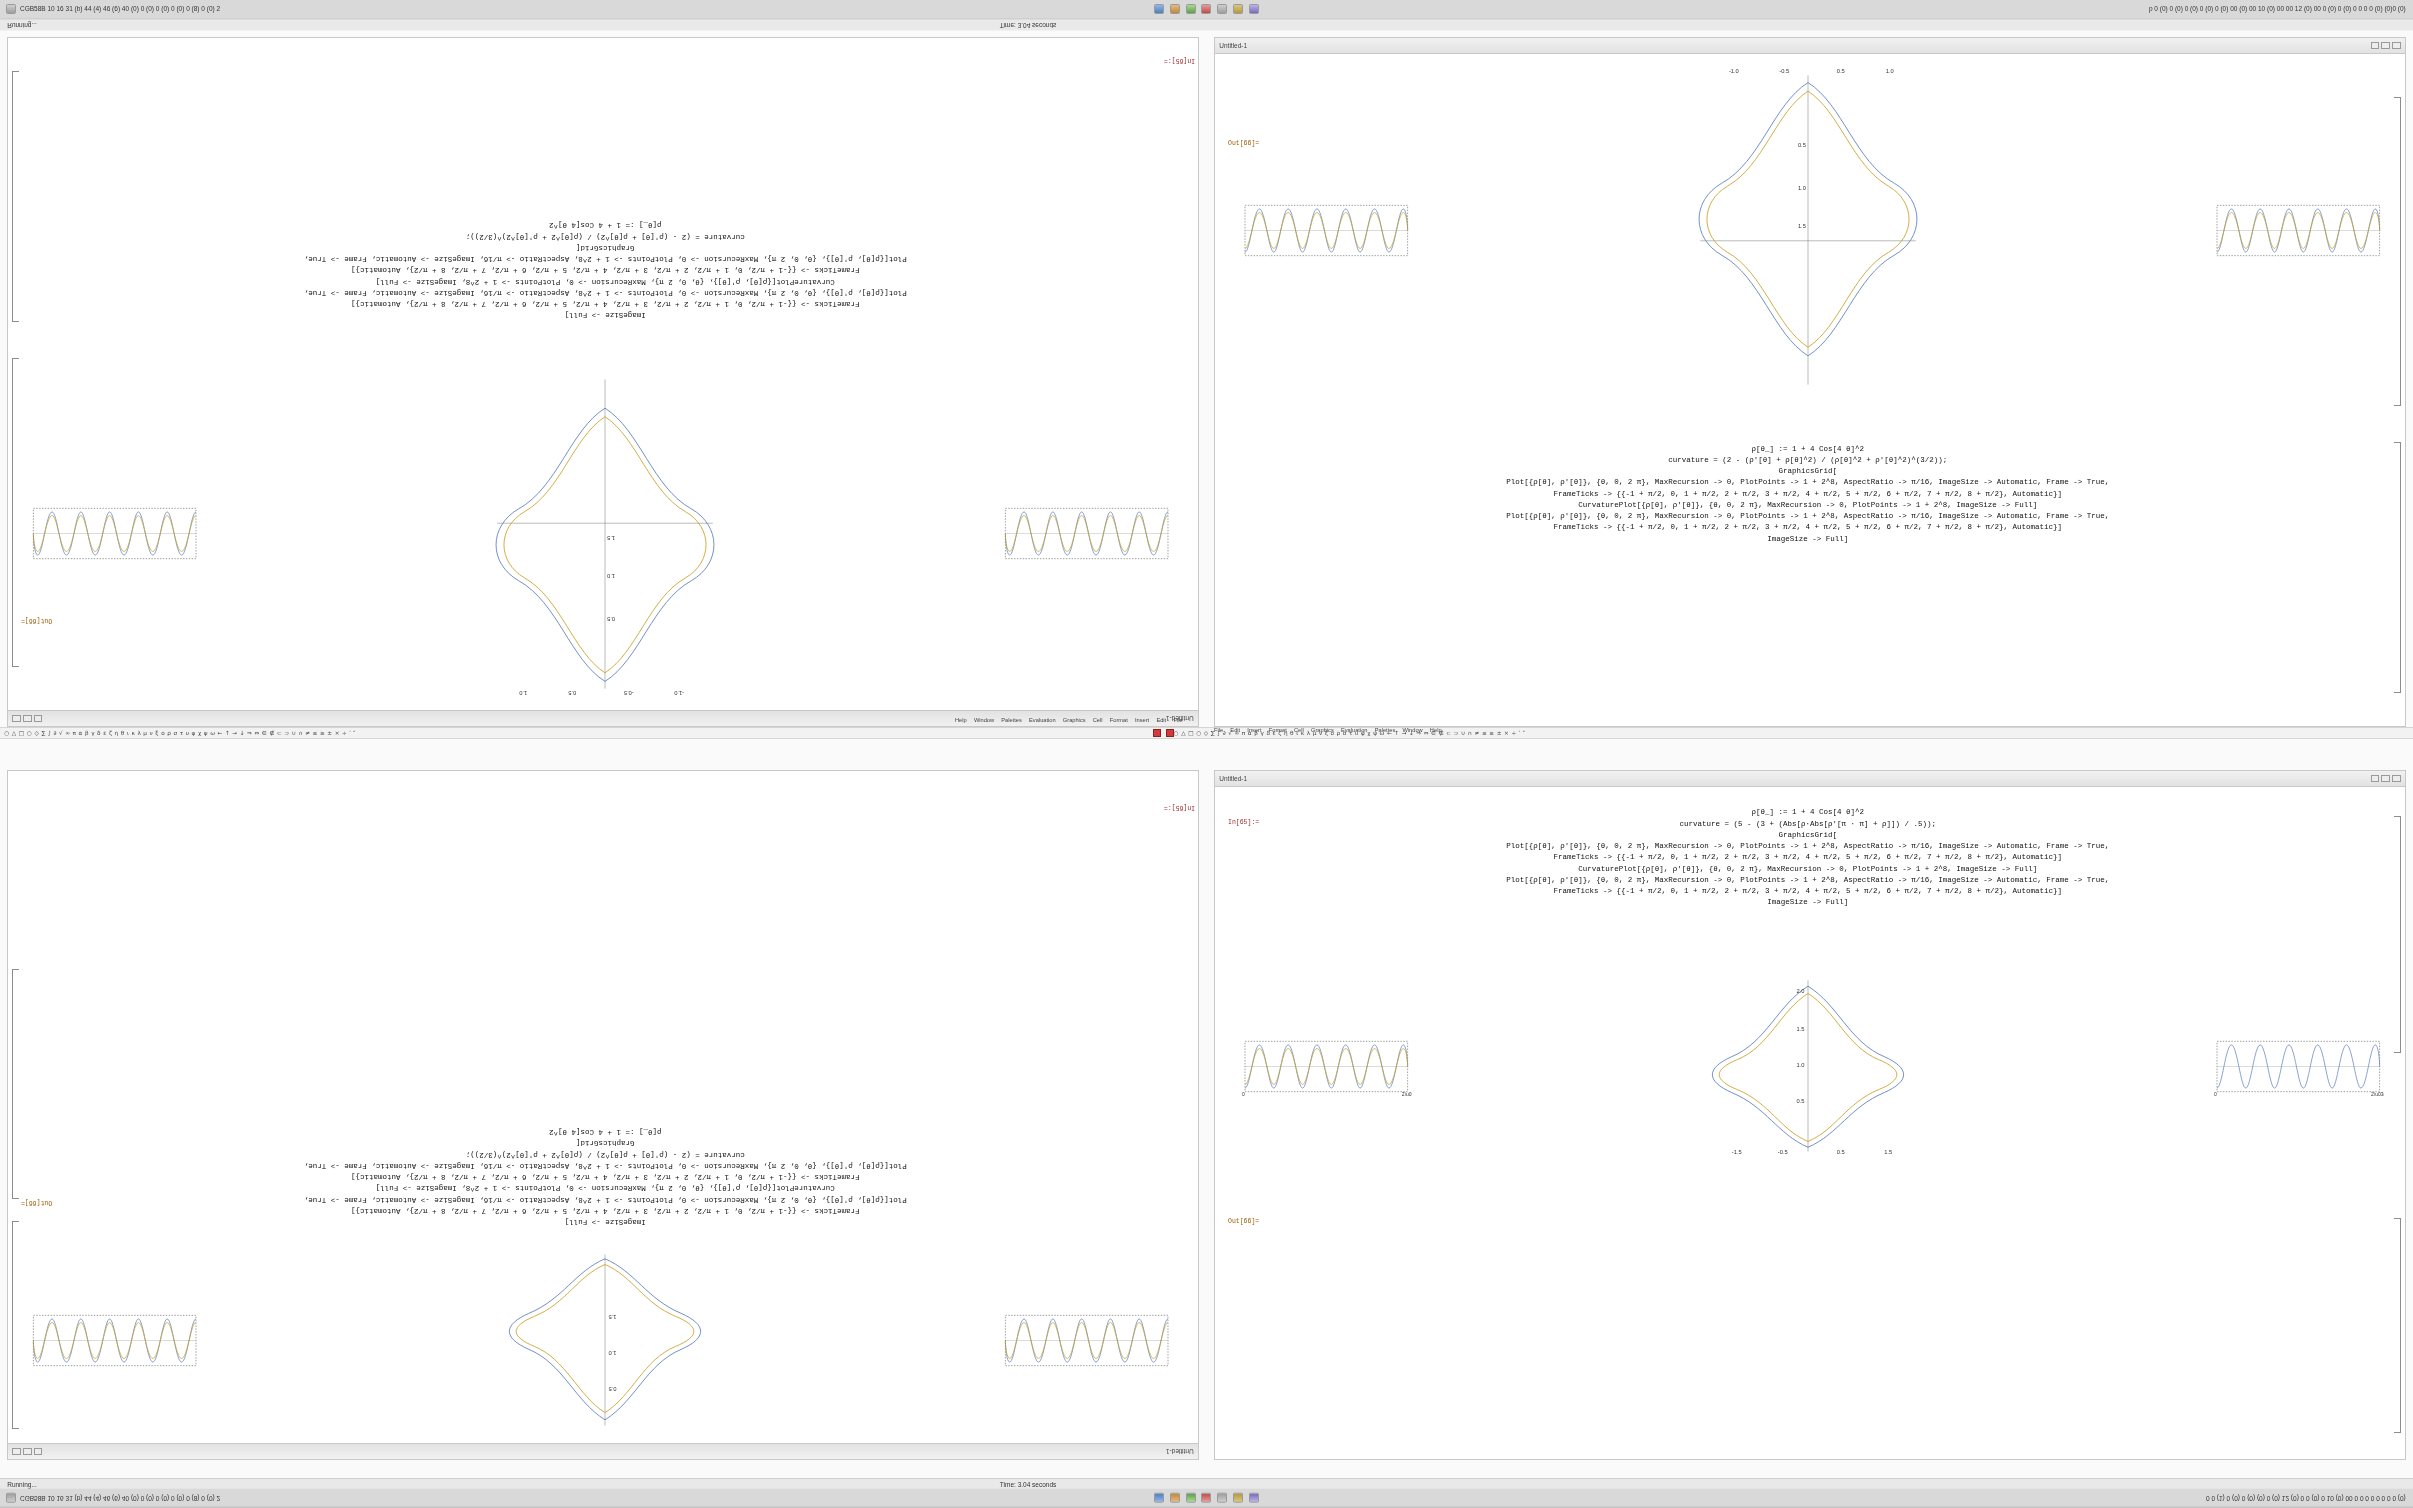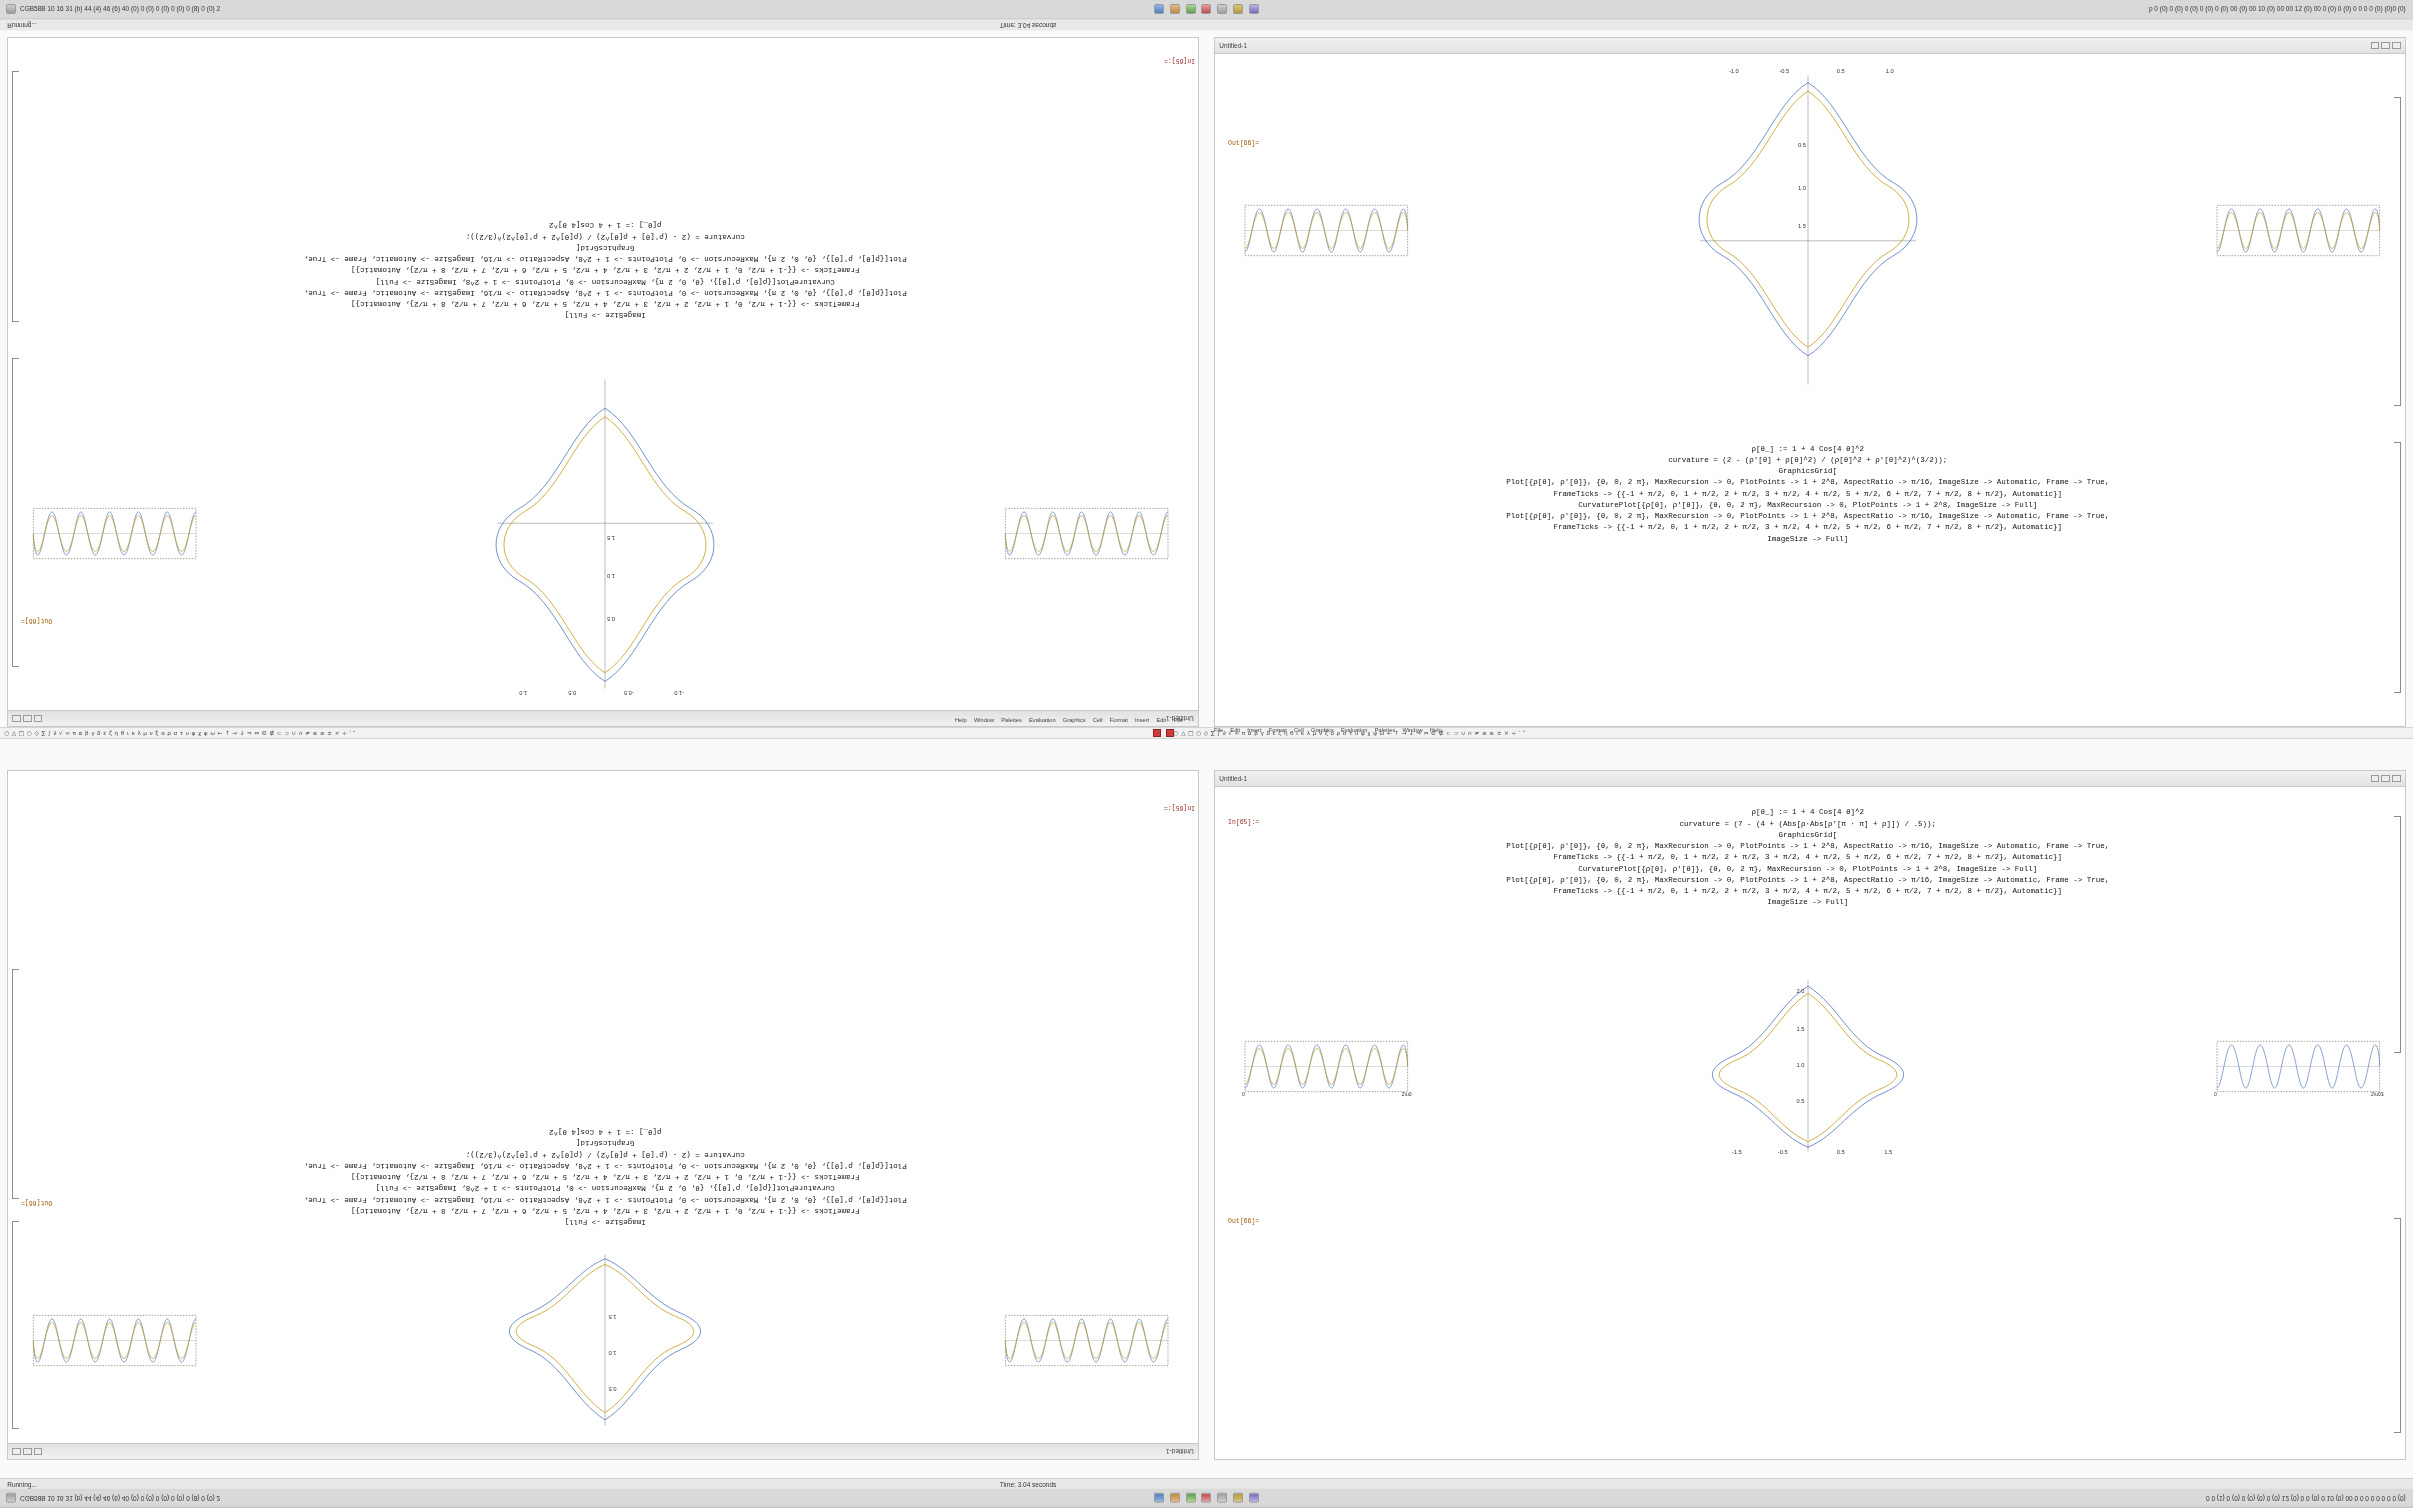--- a/index.html
+++ b/index.html
@@ -407,21 +407,21 @@
         <span class="win-btn"></span>
         <span class="win-btn"></span>
         <span class="win-btn"></span>
       </span>
     </div>
     <div class="nb-body">
 
       <div class="in-label" style="left:13px; top:32px;">In[65]:=</div>
       <div style="margin-top:16px;">
         <div class="code-block">ρ[θ_] := 1 + 4 Cos[4 θ]^2</div>
-        <div class="code-block">curvature = (7 - (4 + (Abs[ρ·Abs[ρ'[π · π] + ρ]]) / .5));</div>
+        <div class="code-block">curvature = (5 - (3 + (Abs[ρ·Abs[ρ'[π · π] + ρ]]) / .5));</div>
         <div class="code-block">GraphicsGrid[</div>
         <div class="code-block">Plot[{ρ[θ], ρ'[θ]}, {θ, 0, 2 π}, MaxRecursion -&gt; 0, PlotPoints -&gt; 1 + 2^8, AspectRatio -&gt; π/16, ImageSize -&gt; Automatic, Frame -&gt; True,</div>
         <div class="code-block">FrameTicks -&gt; {{-1 + π/2, 0, 1 + π/2, 2 + π/2, 3 + π/2, 4 + π/2, 5 + π/2, 6 + π/2, 7 + π/2, 8 + π/2}, Automatic}]</div>
         <div class="code-block">CurvaturePlot[{ρ[θ], ρ'[θ]}, {θ, 0, 2 π}, MaxRecursion -&gt; 0, PlotPoints -&gt; 1 + 2^8, ImageSize -&gt; Full]</div>
         <div class="code-block">Plot[{ρ[θ], ρ'[θ]}, {θ, 0, 2 π}, MaxRecursion -&gt; 0, PlotPoints -&gt; 1 + 2^8, AspectRatio -&gt; π/16, ImageSize -&gt; Automatic, Frame -&gt; True,</div>
         <div class="code-block">FrameTicks -&gt; {{-1 + π/2, 0, 1 + π/2, 2 + π/2, 3 + π/2, 4 + π/2, 5 + π/2, 6 + π/2, 7 + π/2, 8 + π/2}, Automatic}]</div>
         <div class="code-block">ImageSize -&gt; Full]</div>
       </div>
 
       <div class="out-tag" style="left:13px; right:auto; top:431px;">Out[66]=</div>

